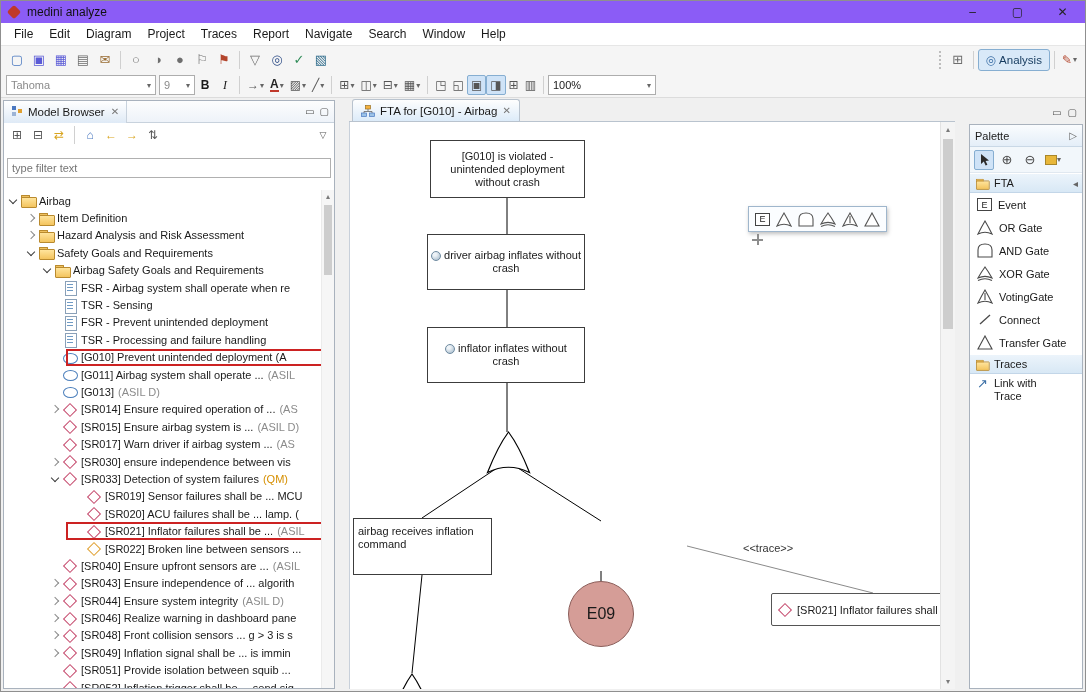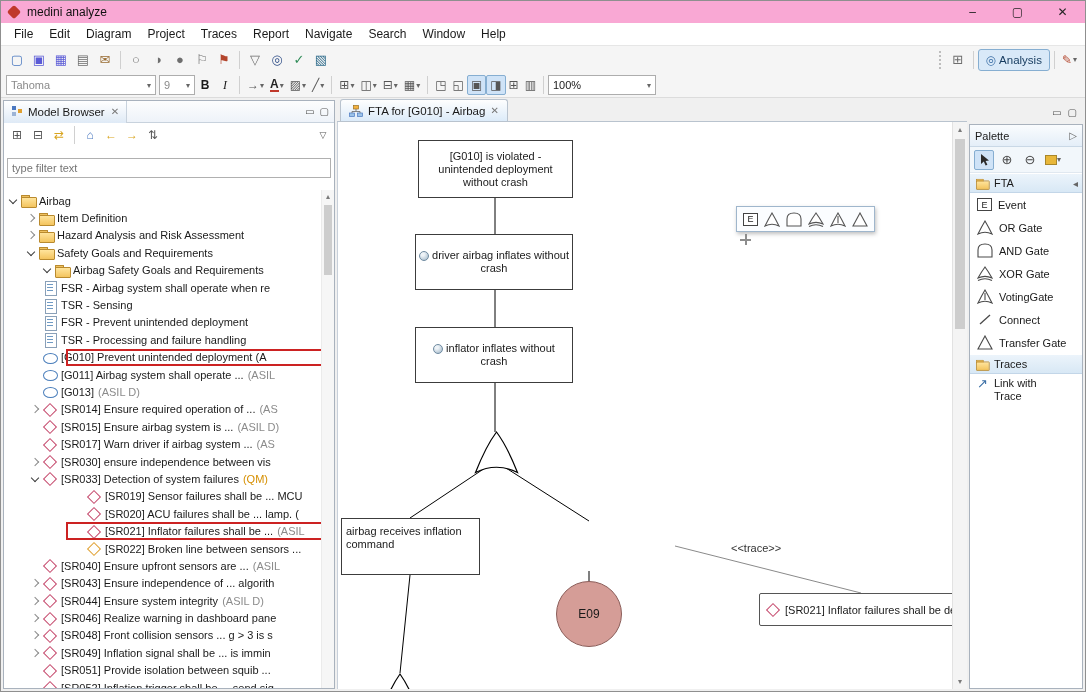--- a/index.html
+++ b/index.html
@@ -1,21 +1,21 @@
 <!DOCTYPE html>
 <html><head>
 <meta charset="utf-8">
 <style>
   *{margin:0;padding:0;box-sizing:border-box}
   html,body{width:1086px;height:692px;overflow:hidden}
   body{font-family:"Liberation Sans","DejaVu Sans",sans-serif;font-size:11px;color:#1a1a1a;background:#f0f0f0}
   .win{width:1086px;height:692px;display:flex;flex-direction:column;border:1px solid #8f8f8f;background:#f0f0f0}
 
   
-  .titlebar{height:22px;background:#f9a8d4;display:flex;align-items:center;flex:none}
+  .titlebar{height:22px;background:#8b5cf6;display:flex;align-items:center;flex:none}
   .logo{width:14px;height:14px;margin:0 6px;position:relative;flex:none}
   .logo::before{content:"";position:absolute;inset:2px;background:#c0392b;transform:rotate(45deg);border-radius:2px}
   .tb-title{font-size:12px;color:#111}
   .winbtns{margin-left:auto;display:flex}
   .winbtn{width:45px;height:22px;display:flex;align-items:center;justify-content:center;font-size:12px;color:#222}
 
   
   .menubar{height:23px;background:#fff;display:flex;align-items:center;padding-left:5px;border-bottom:1px solid #e6e6e6;flex:none}
   .menu{padding:4px 8px;font-size:12px}
 
@@ -33,37 +33,37 @@
   .combo .car{margin-left:auto;color:#666;font-size:8px;padding-left:4px}
   .combo.gray{color:#8a8a8a}
   .fbtn{width:20px;height:20px;display:flex;align-items:center;justify-content:center;font-size:12px;flex:none}
   .bB{font-weight:bold}.bI{font-style:italic;font-family:"Liberation Serif",serif}
   .ddbtn{height:20px;display:flex;align-items:center;padding:0 3px;font-size:12px;color:#555;flex:none;gap:1px}
   .ddbtn .car{font-size:8px;color:#666}
   .ddbtn.on{background:#cfe3f7;border:1px solid #86aed1;border-radius:2px}
   .fcA{font-weight:bold;color:#222;border-bottom:2px solid #c0392b;line-height:11px}
 
   
-  .main{flex:1;min-height:0;display:flex;padding:2px;gap:2px}
+  .main{flex:1;min-height:0;display:flex;padding:2px;gap:14px}
 
   
   .lpanel{width:332px;flex:none;background:#fff;border:1px solid #a9b2bd;display:flex;flex-direction:column;min-height:0}
   .ptabs{height:22px;background:linear-gradient(#fdfdfd,#eef3f9);border-bottom:1px solid #c8d2dd;display:flex;align-items:center;flex:none}
   .ptab{height:22px;display:flex;align-items:center;gap:4px;padding:0 7px;background:linear-gradient(#ffffff,#dfeaf6);border-right:1px solid #c8d2dd;font-size:11.5px}
   .ptab .x{color:#777;font-size:10px;margin-left:2px}
   .pminmax{margin-left:auto;display:flex;gap:5px;padding-right:5px;color:#555;font-size:10px}
   .ltools{height:23px;display:flex;align-items:center;gap:1px;padding:0 3px;flex:none}
   .ltbtn{width:20px;height:20px;display:flex;align-items:center;justify-content:center;font-size:12px;color:#555;flex:none}
   .c-gold{color:#d9a520}.c-home{color:#4a78c0}
   .lview{margin-left:auto;font-size:9px;color:#555;width:16px;text-align:center}
   .filter{margin:12px 3px;height:20px;border:1px solid #b0b0b0;padding:0 4px;font-size:11px;color:#333;font-family:inherit;flex:none;width:calc(100% - 6px)}
   .filter::placeholder{color:#757575}
   .tree{flex:1;position:relative;overflow:hidden;padding-top:2px}
   .trow{height:17.4px;display:flex;align-items:center;white-space:nowrap;position:relative;overflow:hidden;padding-right:15px}
-  .d0{padding-left:2px}.d1{padding-left:20px}.d2{padding-left:36px}.d3{padding-left:24px}.d4{padding-left:68px}
+  .d0{padding-left:2px}.d1{padding-left:20px}.d2{padding-left:36px}.d3{padding-left:44px}.d4{padding-left:68px}
   .exp{width:14px;height:14px;flex:none;position:relative}
   .exp.c::before{content:"";position:absolute;left:4px;top:4px;width:5px;height:5px;border-right:1.5px solid #8a8a8a;border-bottom:1.5px solid #8a8a8a;transform:rotate(-45deg)}
   .exp.o::before{content:"";position:absolute;left:4px;top:3px;width:5px;height:5px;border-right:1.5px solid #3c3c3c;border-bottom:1.5px solid #3c3c3c;transform:rotate(45deg)}
   .ti{width:16px;height:15px;flex:none;position:relative;margin-right:3px}
   .ti.folder::before{content:"";position:absolute;left:1px;top:2px;width:7px;height:3px;background:#eec05e;border:1px solid #b98a2e;border-bottom:none;border-radius:1px 1px 0 0}
   .ti.folder::after{content:"";position:absolute;left:1px;top:4px;width:14px;height:9px;background:linear-gradient(#ffe49c,#f3c45e);border:1px solid #b98a2e;border-radius:1px}
   .ti.doc::after{content:"";position:absolute;left:3px;top:1px;width:10px;height:13px;background:#fff;border:1px solid #8aa0b8}
   .ti.doc::before{content:"";position:absolute;left:5px;top:4px;width:6px;height:1px;background:#6f9ac4;box-shadow:0 3px 0 #6f9ac4,0 6px 0 #6f9ac4;z-index:1}
   .ti.goal::after{content:"";position:absolute;left:1px;top:3px;width:13px;height:9px;border:1.5px solid #4a7ebb;border-radius:50%;background:#fff}
   .ti.req::after{content:"";position:absolute;left:3px;top:3px;width:8px;height:8px;border:1.5px solid #c5476b;background:#fff;transform:rotate(45deg)}
@@ -79,21 +79,21 @@
   
   .cpanel{flex:1;min-width:0;display:flex;flex-direction:column}
   .etabs{height:22px;background:#f0f0f0;display:flex;align-items:flex-end;border-bottom:1px solid #b9c3ce;padding-left:3px;flex:none}
   .etab{height:22px;display:flex;align-items:center;gap:5px;padding:0 8px;background:linear-gradient(#fefefe,#dcebf9);border:1px solid #b9c3ce;border-bottom:none;border-radius:3px 3px 0 0;font-size:11.5px}
   .etab .x{color:#777;font-size:10px}
   .canvas{flex:1;background:#fff;position:relative;overflow:hidden;border-left:1px solid #c8d0da}
   .conn{position:absolute;left:0;top:0;pointer-events:none}
   .nbox{position:absolute;border:1px solid #3c3c3c;background:#fff;font-size:11px;line-height:13px;display:flex;align-items:center;justify-content:center;text-align:center;padding:3px}
   .nbox.lft{justify-content:flex-start;text-align:left;align-items:flex-start;padding:6px 4px}
   .globe{width:10px;height:10px;border-radius:50%;background:radial-gradient(circle at 35% 30%,#eef3f7 20%,#9db4c6);border:1px solid #6e8aa0;display:inline-block;vertical-align:-2px;margin-right:3px;flex:none}
-  .ecirc{position:absolute;width:66px;height:66px;border-radius:50%;background:#d59d97;border:1px solid #8b5e5a;display:flex;align-items:center;justify-content:center;font-size:12px}
+  .ecirc{position:absolute;width:66px;height:66px;border-radius:50%;background:#d59d97;border:1px solid #8b5e5a;display:flex;align-items:center;justify-content:center;font-size:16px}
   .tracebox{position:absolute;display:flex;align-items:center;gap:4px;border:1px solid #555;background:#fff;border-radius:2px;padding:0 2px 0 5px;font-size:11px;overflow:hidden;white-space:nowrap}
   .tlabel{position:absolute;font-size:11px;color:#333}
   .minitb{position:absolute;height:26px;display:flex;align-items:center;gap:6px;padding:0 6px;background:#fbfdff;border:1px solid #9fb6cc;box-shadow:1px 2px 4px rgba(0,0,0,.25)}
   .echip{width:15px;height:13px;border:1px solid #444;background:#fff;color:#222;font-size:9px;display:flex;align-items:center;justify-content:center;flex:none}
   .dragx{position:absolute;width:11px;height:11px}
   .dragx::before{content:"";position:absolute;left:0;top:4.5px;width:11px;height:2px;background:#8d8d8d}
   .dragx::after{content:"";position:absolute;left:4.5px;top:0;width:2px;height:11px;background:#8d8d8d}
   .cvsb{position:absolute;right:0;top:0;bottom:0;width:15px;background:#f4f4f4;border-left:1px solid #e2e2e2}
   .cvsb .ar{height:15px;display:flex;align-items:center;justify-content:center;font-size:8px;color:#7a7a7a}
   .cvsb .ar.dn{position:absolute;bottom:0;left:0;right:0}

